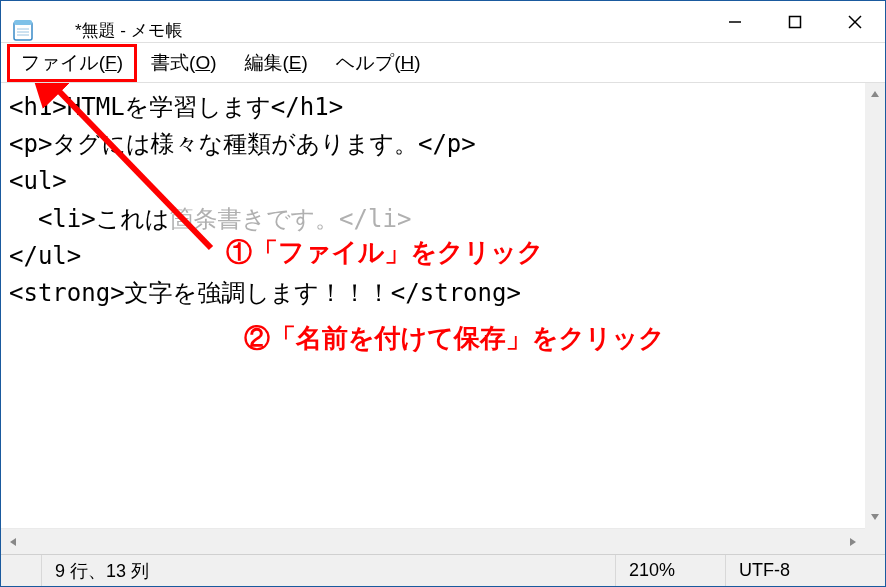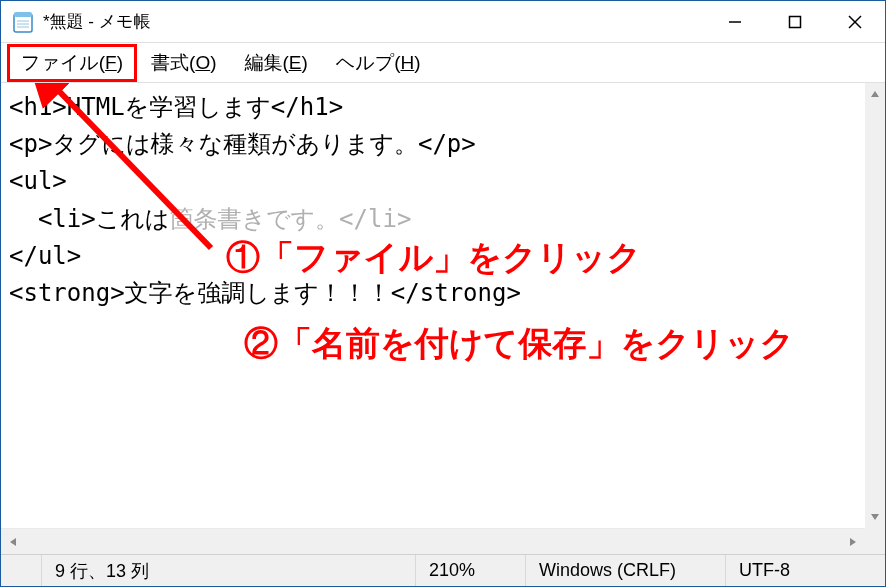--- a/index.html
+++ b/index.html
@@ -8,23 +8,24 @@
       background: #fff;
       width: 886px;
       height: 587px;
       overflow: hidden;
       border: 1px solid #1a5a9e;
     }
     .titlebar {
       height: 42px;
       background: #fff;
       display: flex;
-      align-items: center;
+      align-items: flex-end;
       padding-left: 10px;
       border-bottom: 1px solid #e0e0e0;
+      gap: 32px;
     }
     .notepad-icon {
       width: 24px;
       height: 24px;
       margin-right: 8px;
     }
     .title {
       font-size: 17px;
       color: #000;
       flex: 1;
@@ -72,21 +73,21 @@
       line-height: 1.55;
       overflow: auto;
     }
     .editor .line { white-space: pre; }
     .editor .faded { color: #b0b0b0; }
     .annotation {
       position: absolute;
       color: #ff0000;
       font-family: "Yu Gothic", "Meiryo", sans-serif;
       font-weight: bold;
-      font-size: 34px;
+      font-size: 26px;
       pointer-events: none;
     }
     .arrow-svg {
       position: absolute;
       top: 0; left: 0;
       width: 100%; height: 100%;
       pointer-events: none;
     }
     .scrollbars {
       position: absolute;
@@ -249,15 +250,14 @@
         </svg>
     </div>
   </div>
   <div style="position:absolute; right:0; bottom:0; width:20px; height:26px; background:#f0f0f0;"></div>
 </div>
 
 <div class="statusbar">
   <div class="status-cell status-spacer"></div>
   <div class="status-cell pos-cell">9 行、13 列</div>
   <div class="status-cell zoom-cell">210%</div>
-  <div class="status-cell ending-cell">Windows (CRLF)</div>
   <div class="status-cell enc-cell">UTF-8</div>
 </div>
 
 </body></html>

